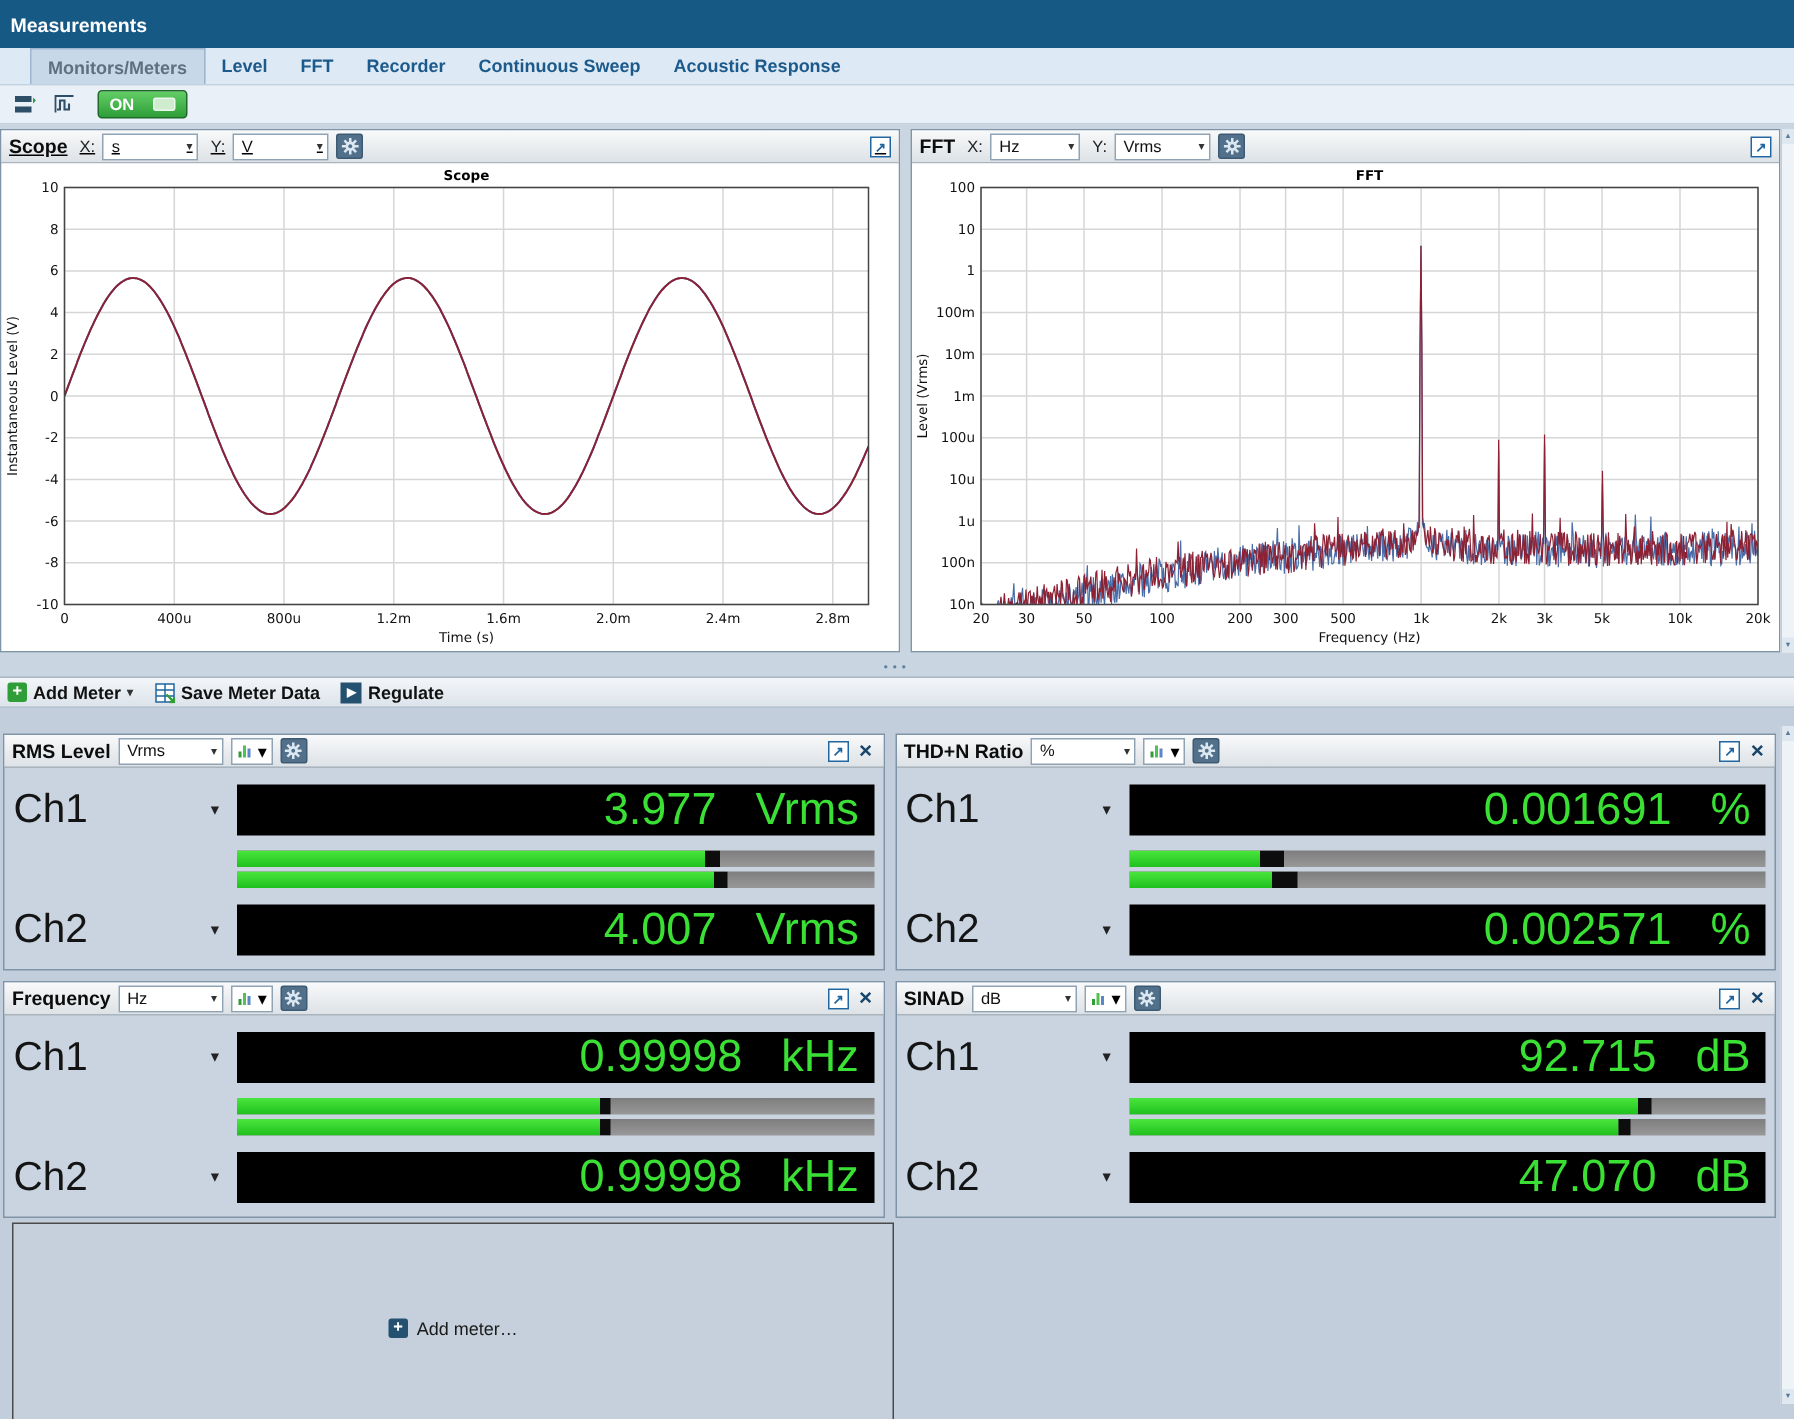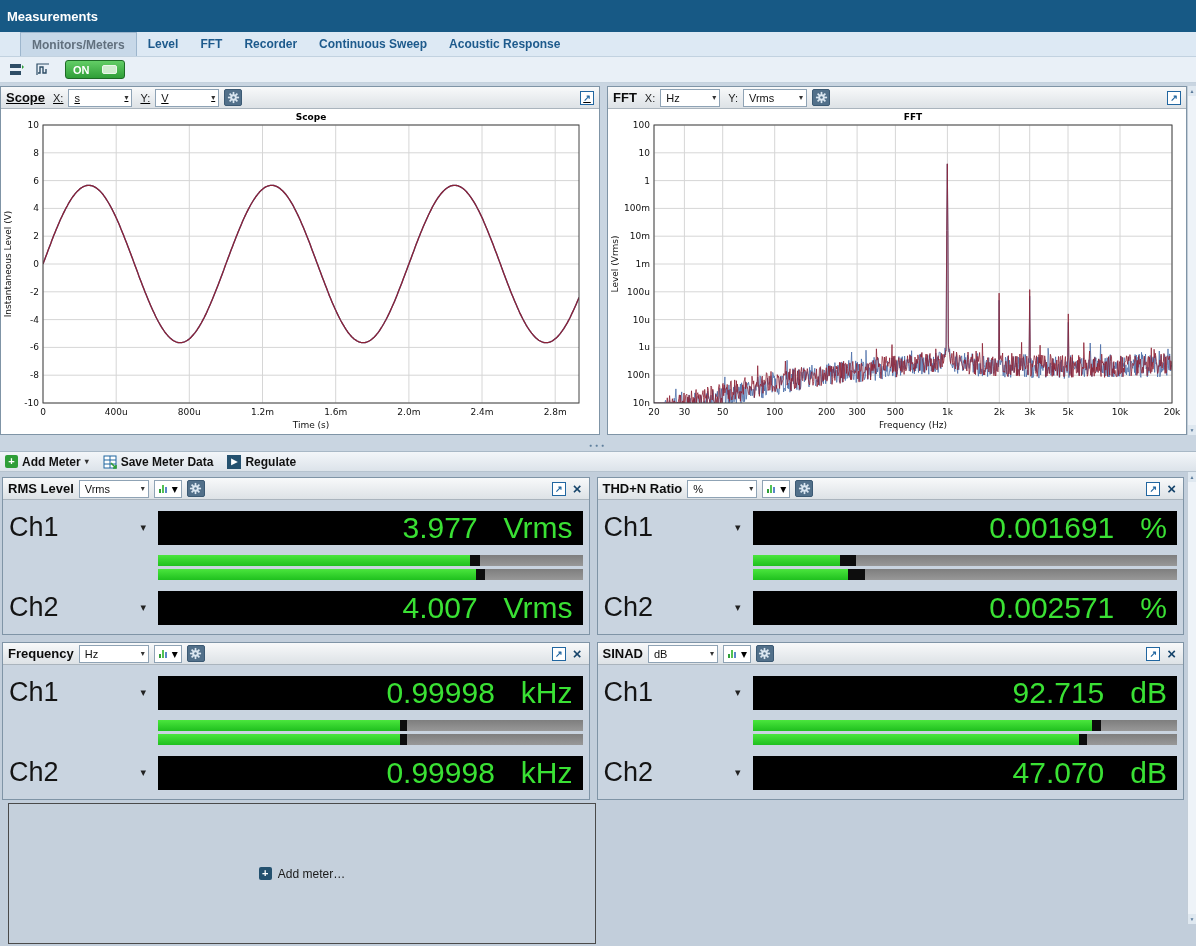--- a/index.html
+++ b/index.html
@@ -63,21 +63,21 @@
                    border-bottom:1px solid #b6c3cf; display:flex; align-items:center; gap:14px;
                    padding:0 5px; font-size:12px; font-weight:bold; color:#111; }
   .mt-btn { display:flex; align-items:center; gap:4px; }
   .plus-box { width:13px; height:13px; background:#2f9e38; color:#fff; font-size:11px; font-weight:bold;
               display:flex; align-items:center; justify-content:center; border-radius:2px; line-height:1; }
   .mt-caret { font-size:8px; color:#333; }
   .regulate-box { width:14px; height:14px; background:#24516f; color:#fff; font-size:8px;
                   display:flex; align-items:center; justify-content:center; }
 
   
-  .meters-wrap { display:flex; height:452px; }
+  .meters-wrap { display:flex; height:452px;margin-top:12px; }
   .meters-col { flex:1; }
   .meters-grid { display:grid; grid-template-columns:1fr 1fr; gap:7px; padding:5px 3px 0 2px; }
   .meter-panel { height:158px; border:1px solid #7f94a6; background:#c9d4e0; display:flex; flex-direction:column; }
   .meter-body { flex:1; padding:3px 6px 4px 6px; display:flex; flex-direction:column; }
   .meter-row { display:flex; height:49px;align-items:center; }
   .ch-label { width:149px; font-size:27px; color:#141414; display:flex; align-items:center; }
   .ch-caret { margin-left:auto; margin-right:12px; font-size:11px; color:#222; }
   .display { flex:1; background:#000; color:#3ae134; display:flex; align-items:center;
              justify-content:flex-end; font-size:30px; padding:0 10px; }
   .display .unit { margin-left:26px; text-align:right; }

